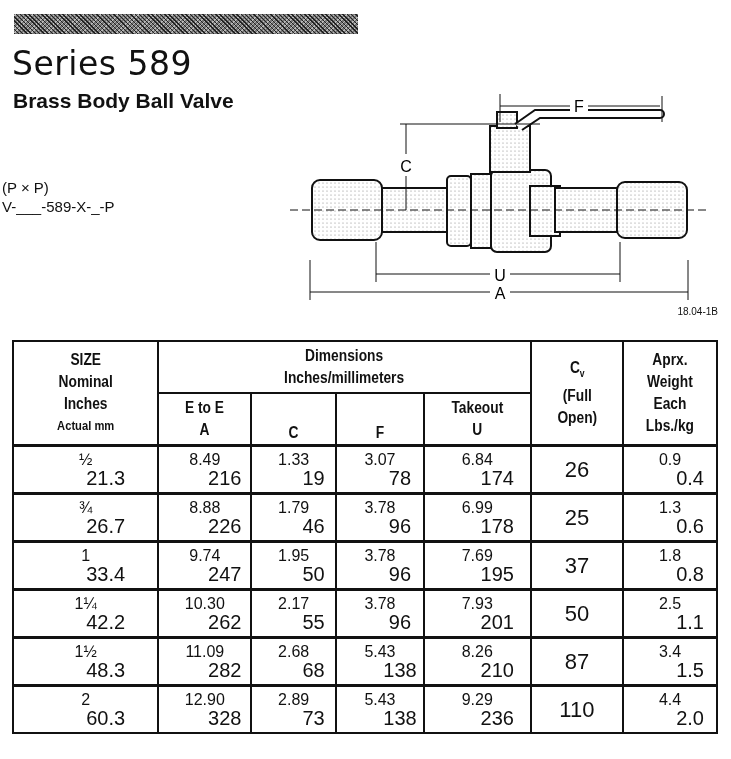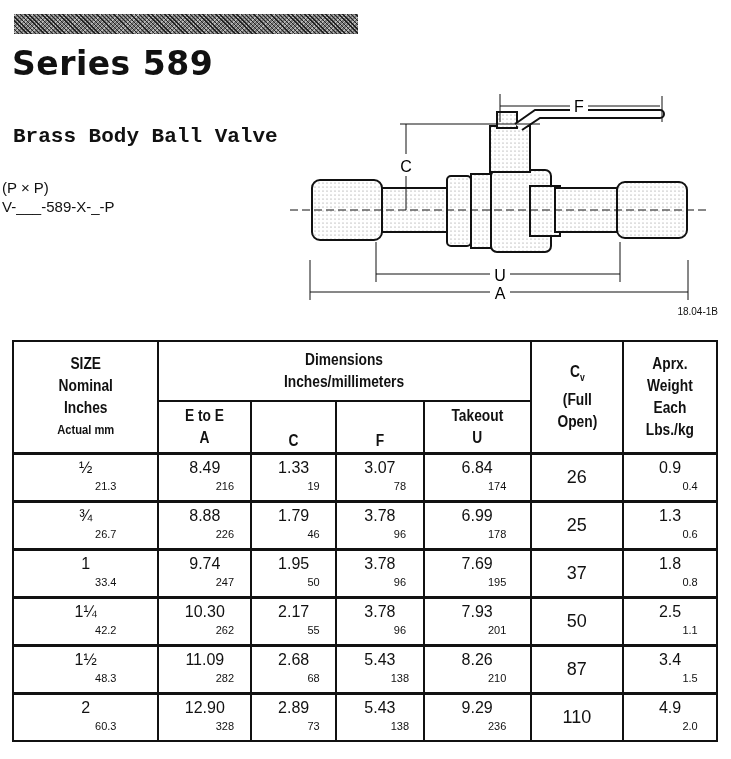--- a/index.html
+++ b/index.html
@@ -1,33 +1,33 @@
 <!DOCTYPE html>
 <html><head>
 <meta charset="utf-8">
 <style>
   html,body{margin:0;padding:0;background:#fff;}
   body{width:731px;height:759px;position:relative;overflow:hidden;font-family:"Liberation Sans",sans-serif;color:#111;}
   .band{position:absolute;left:14px;top:14px;width:344px;height:20px;
     background-color:#777;
     background-image:repeating-linear-gradient(45deg,#222 0 1px,transparent 1px 3px),repeating-linear-gradient(-45deg,#bbb 0 1px,transparent 1px 3px);}
-  .series{position:absolute;left:12px;top:44px;font-size:33px;font-weight:700;letter-spacing:0.5px;font-family:"DejaVu Sans",sans-serif;}
-  .subtitle{position:absolute;left:13px;top:86px;font-size:21px;font-weight:bold;line-height:29px;font-family:Liberation Mono, monospace;margin-top:36px;}
+  .series{position:absolute;left:12px;top:44px;font-size:33px;font-weight:400;letter-spacing:0.5px;font-family:"DejaVu Sans",sans-serif;}
+  .subtitle{position:absolute;left:13px;top:86px;font-size:21px;font-weight:bold;line-height:29px;font-family:Liberation Sans, sans-serif;}
   .pxp{position:absolute;left:2px;top:178px;font-size:15px;line-height:19px;}
   .diagram{position:absolute;left:290px;top:82px;}
   .ref{position:absolute;right:13px;top:306px;font-size:10px;}
   table{position:absolute;left:12px;top:340px;border-collapse:collapse;width:706px;}
   td,th{border:2px solid #111;text-align:center;padding:0;}
   th{font-family:"Liberation Sans",sans-serif;font-weight:bold;font-size:16px;line-height:22px;transform:scaleX(0.86);}
   thead th{border-bottom:3px solid #111;}
   .small{font-size:13px;}
   td{height:45px;font-size:16px;line-height:19px;}
-  td .mm{font-size:11px;padding-left:40px;}
+  td .mm{font-size:20px;padding-left:40px;}
   tbody tr{border-top:3px solid #111;}
-  .cv{font-size:18px;}
+  .cv{font-size:22px;}
 </style>
 </head>
 <body>
 
 <div class="band"></div>
 <div class="series">Series 589</div>
 <div class="subtitle">
   <div>Brass Body Ball Valve</div>
 </div>
 <div class="pxp">
@@ -94,21 +94,21 @@
   <colgroup>
     <col style="width:146px">
       <col style="width:93px">
       <col style="width:85px">
       <col style="width:88px">
       <col style="width:107px">
       <col style="width:93px">
       <col style="width:94px">
   </colgroup>
   <thead>
-    <tr style="height:60px">
+    <tr style="height:52px">
       <th rowspan="2">
         <div>SIZE</div>
           <div>Nominal</div>
           <div>Inches</div>
           <div class="small">Actual mm</div>
       </th>
       <th colspan="4" style="border-bottom:1px solid #111">
         <div>Dimensions</div>
           <div>Inches/millimeters</div>
       </th>
@@ -305,18 +305,18 @@
           <div class="mm">138</div>
         </td>
         <td>
           <div>9.29</div>
           <div class="mm">236</div>
         </td>
         <td class="cv">
           <div>110</div>
         </td>
         <td>
-          <div>4.9</div>
+          <div>4.4</div>
           <div class="mm">2.0</div>
         </td>
       </tr>
     </tbody>
 </table>
 
 </body></html>

